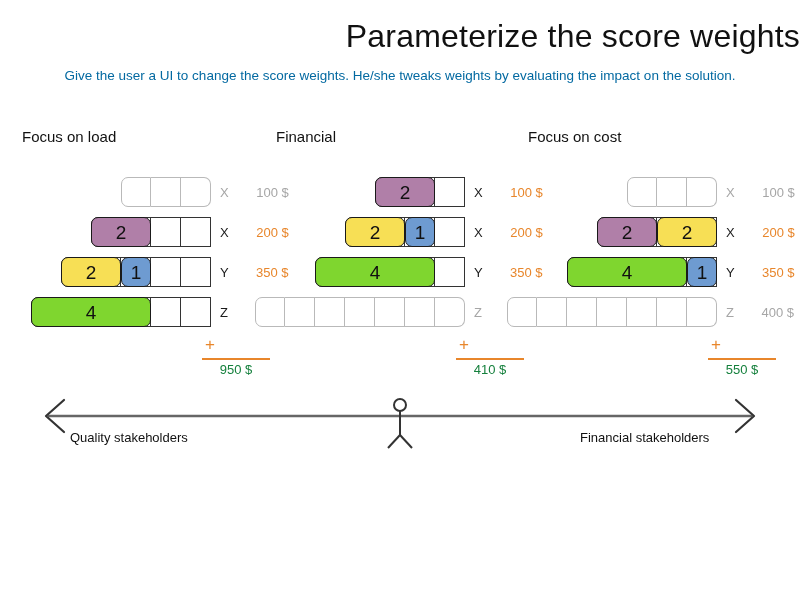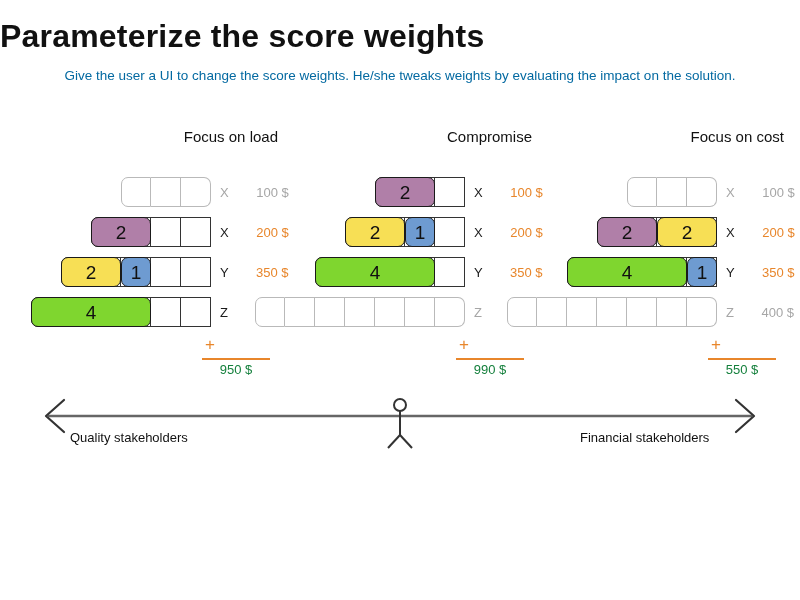--- a/index.html
+++ b/index.html
@@ -15,23 +15,23 @@
     overflow: hidden;
     position: relative;
   }
 
   
   #slide-title {
     position: absolute;
     top: 18px;
     left: 0;
     width: 800px;
-    text-align: left;
+    text-align: right;
     font-size: 32px;
-    font-weight: bold;
+    font-weight: normal;
     letter-spacing: .2px;
     color: #111;
   }
   #slide-subtitle {
     position: absolute;
     top: 68px;
     left: 0;
     width: 800px;
     text-align: center;
     font-size: 13.5px;
@@ -42,21 +42,21 @@
   .scenario {
     position: absolute;
     top: 128px;
     width: 256px;
   }
   #scenario-0 { left: 22px; }
   #scenario-1 { left: 276px; }
   #scenario-2 { left: 528px; }
 
   .scenario-title {
-    text-align: right;
+    text-align: left;
     font-size: 15px;
     color: #111;
     margin: 0 0 26px 0;
     height: 18px;
   }
 
   
   .weight-row {
     display: flex;
     align-items: center;
@@ -245,21 +245,21 @@
       </div>
       <div class="row-label"><span class="key">Z </span><span class="amount">400 $</span></div>
     </div>
     <div class="total">
       <div class="total-plus">+</div>
       <div class="total-rule"></div>
       <div class="total-value">950 $</div>
     </div>
   </div>
 <div class="scenario" id="scenario-1">
-    <div class="scenario-title">Compromise</div>
+    <div class="scenario-title">Financial</div>
     <div class="weight-row">
       <div class="bar-area">
         <div class="track active" style="width: 90px;">
           <div class="cell"></div>
           <div class="cell"></div>
           <div class="cell"></div>
           <div class="seg" style="left: 0px; width: 60px; background: rgb(176, 127, 168);">2</div>
         </div>
       </div>
       <div class="row-label"><span class="key">X </span><span class="amount">100 $</span></div>
@@ -300,21 +300,21 @@
           <div class="cell"></div>
           <div class="cell"></div>
           <div class="cell"></div>
         </div>
       </div>
       <div class="row-label muted"><span class="key">Z </span><span class="amount">400 $</span></div>
     </div>
     <div class="total">
       <div class="total-plus">+</div>
       <div class="total-rule"></div>
-      <div class="total-value">990 $</div>
+      <div class="total-value">410 $</div>
     </div>
   </div>
 <div class="scenario" id="scenario-2">
     <div class="scenario-title">Focus on cost</div>
     <div class="weight-row">
       <div class="bar-area">
         <div class="track" style="width: 90px;">
           <div class="cell"></div>
           <div class="cell"></div>
           <div class="cell"></div>

